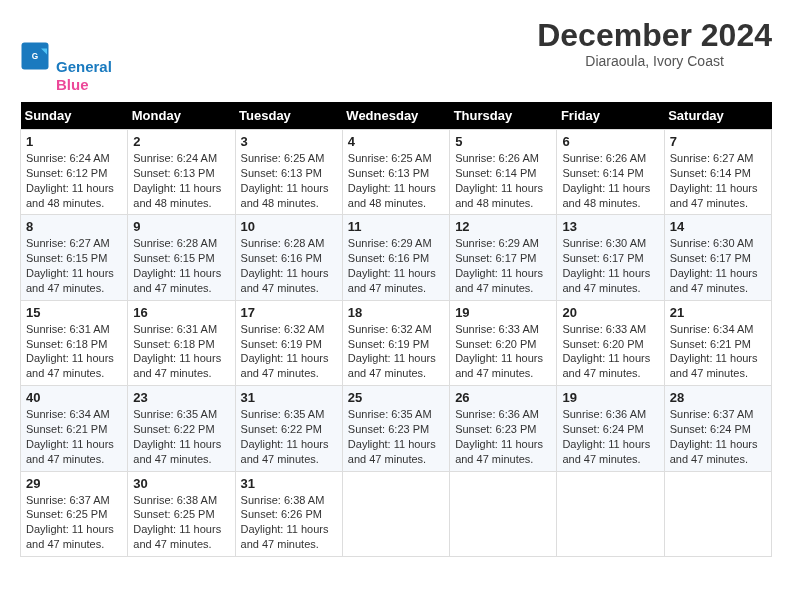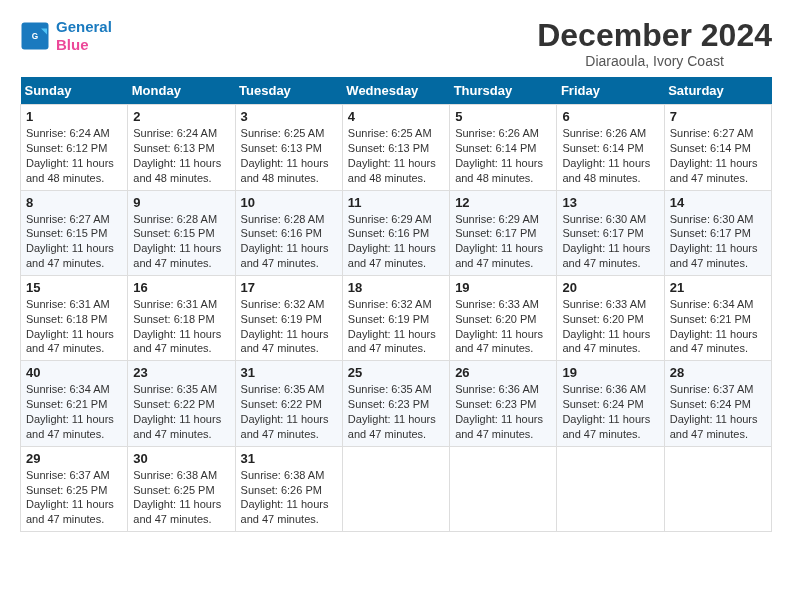--- a/index.html
+++ b/index.html
@@ -25,20 +25,21 @@
     .logo {
       display: flex;
       align-items: center;
       gap: 6px;
     }
     .logo-text {
       font-size: 15px;
       font-weight: bold;
       color: #333;
       line-height: 1.2;
+      margin-top: 40px;
     }
     .logo-text span {
       color: #1a7abf;
     }
     .logo-icon {
       width: 30px;
       height: 30px;
     }
     .title-block {
       text-align: center;
@@ -53,21 +54,21 @@
       font-size: 14px;
       color: #555;
       margin-top: 0;
     }
     .calendar-table {
       width: 100%;
       border-collapse: collapse;
       font-size: 10px;
     }
     .calendar-table th {
-      background: #0369a1;
+      background: #000000;
       color: #fff;
       padding: 6px 4px;
       text-align: left;
       font-size: 13px;
       font-weight: bold;
     }
     .calendar-table td {
       border: 1px solid #ddd;
       vertical-align: top;
       padding: 4px 5px;

